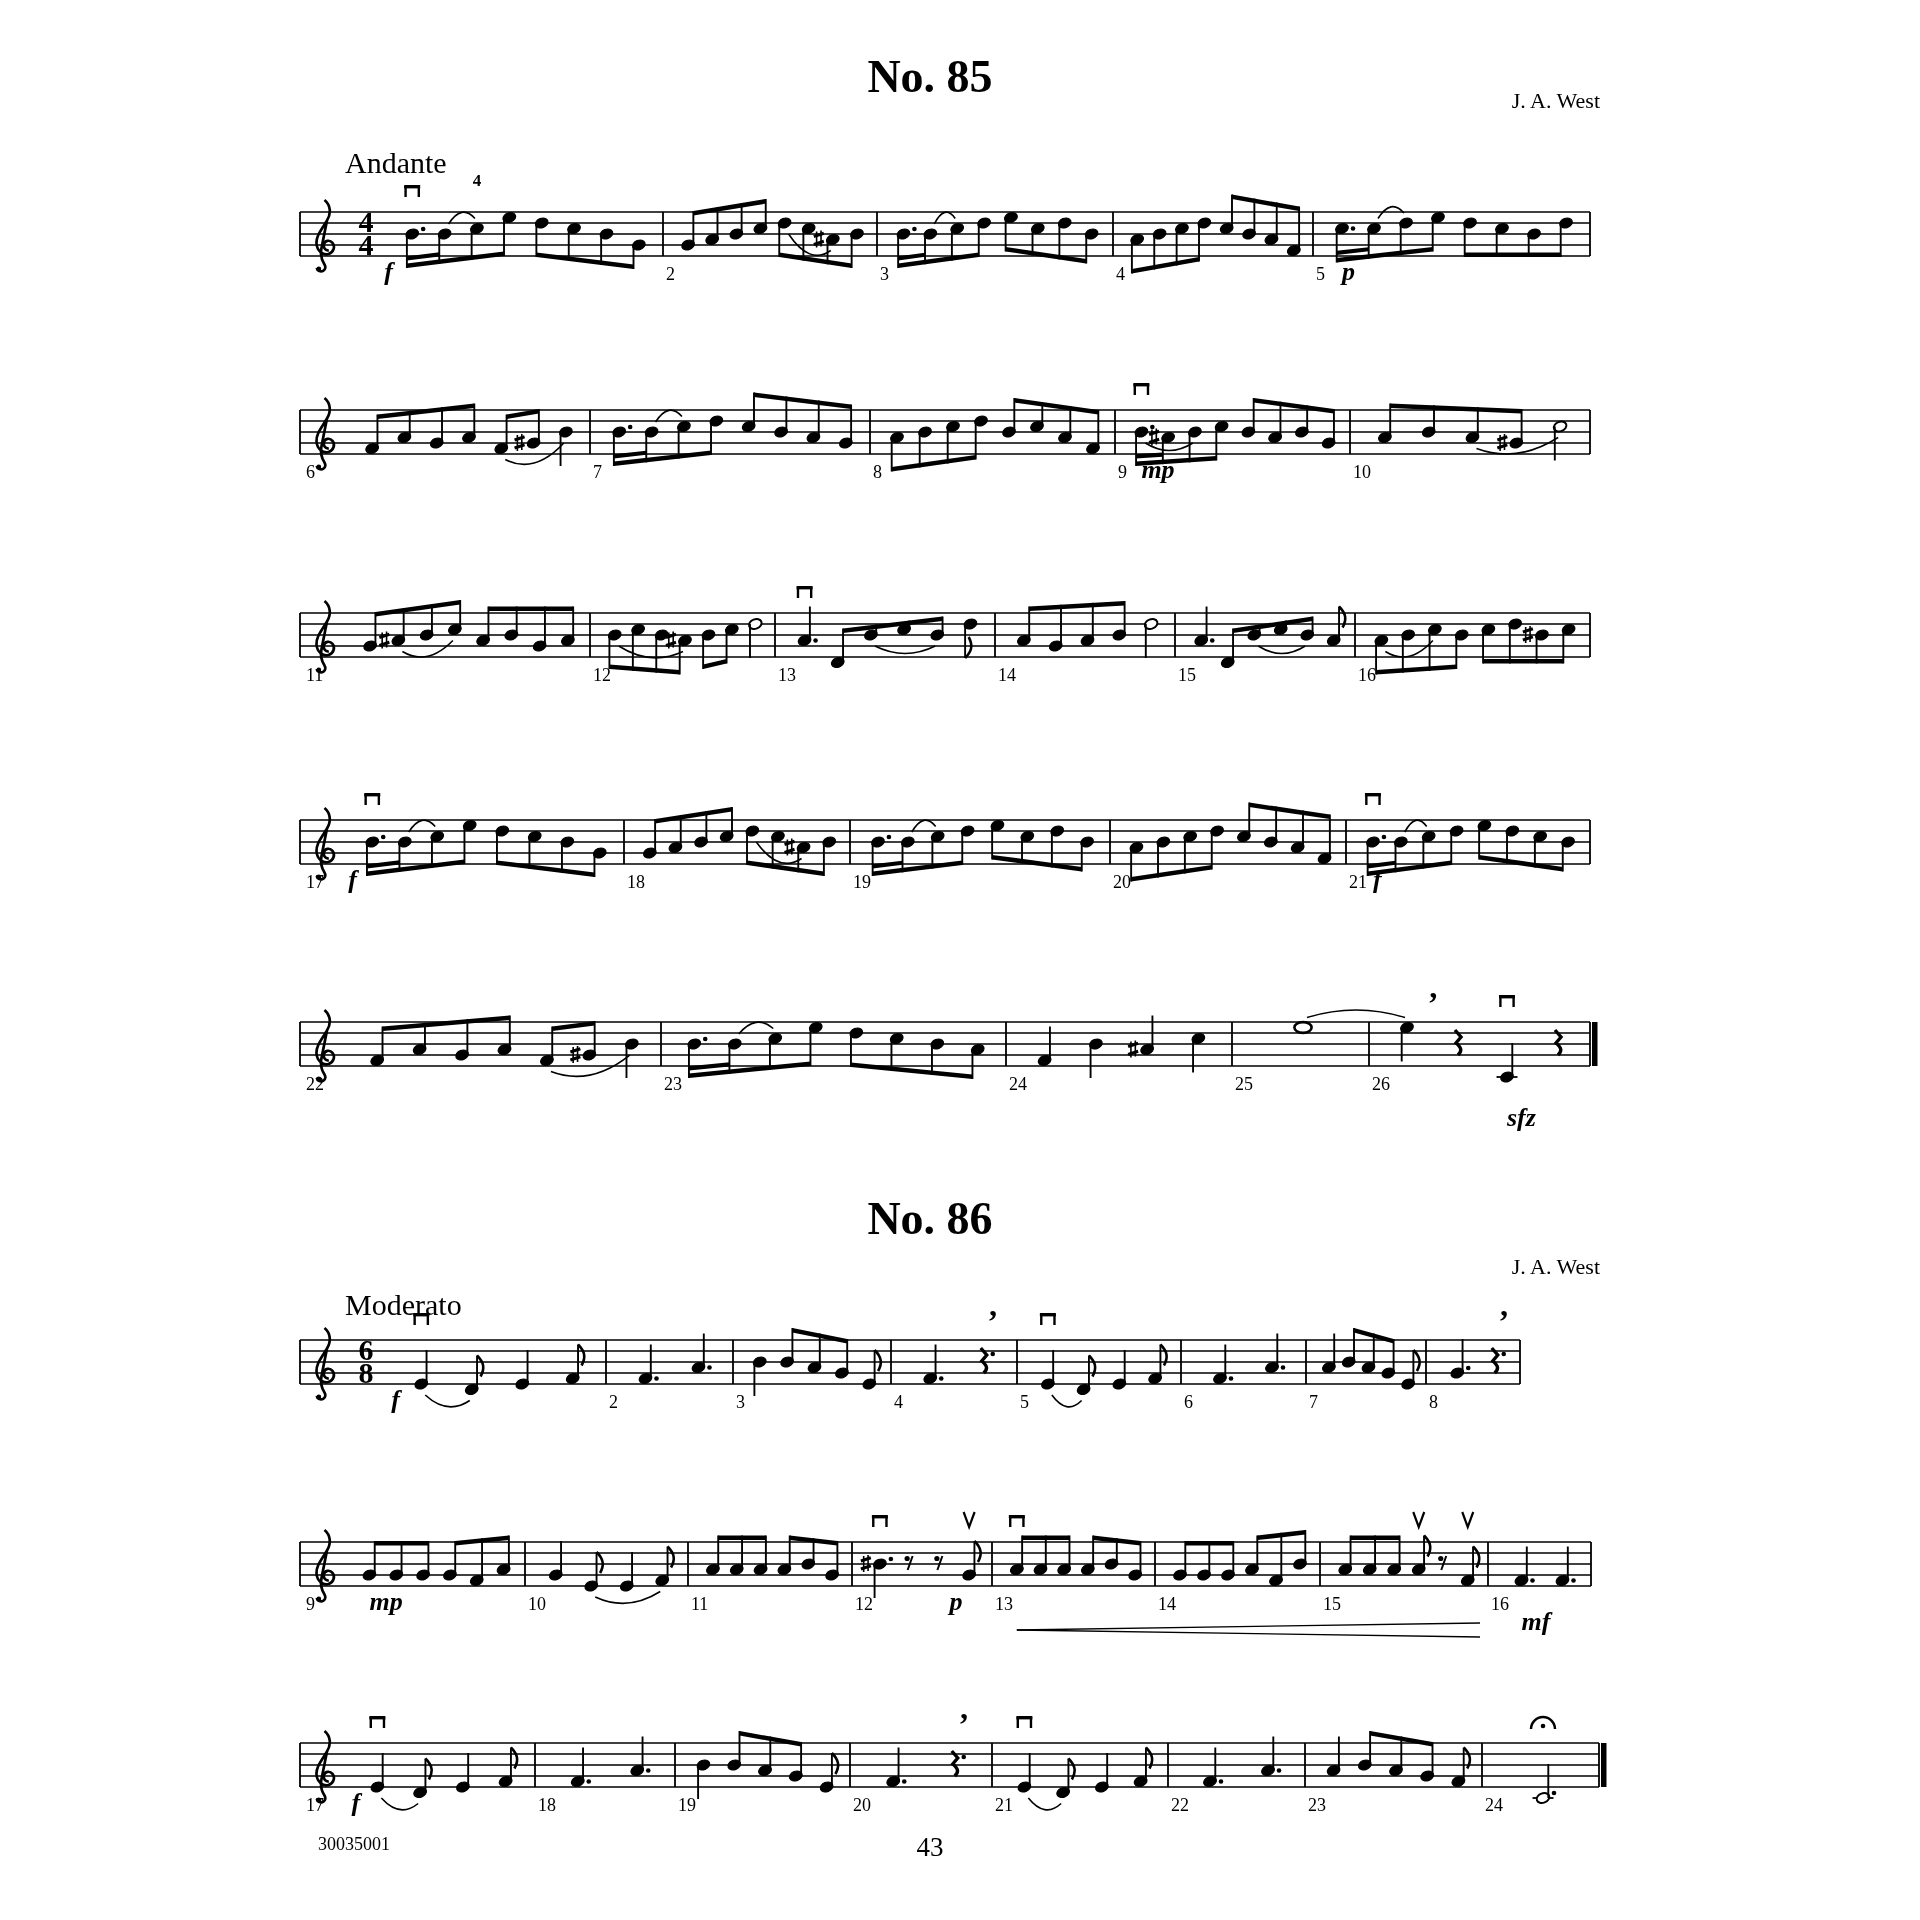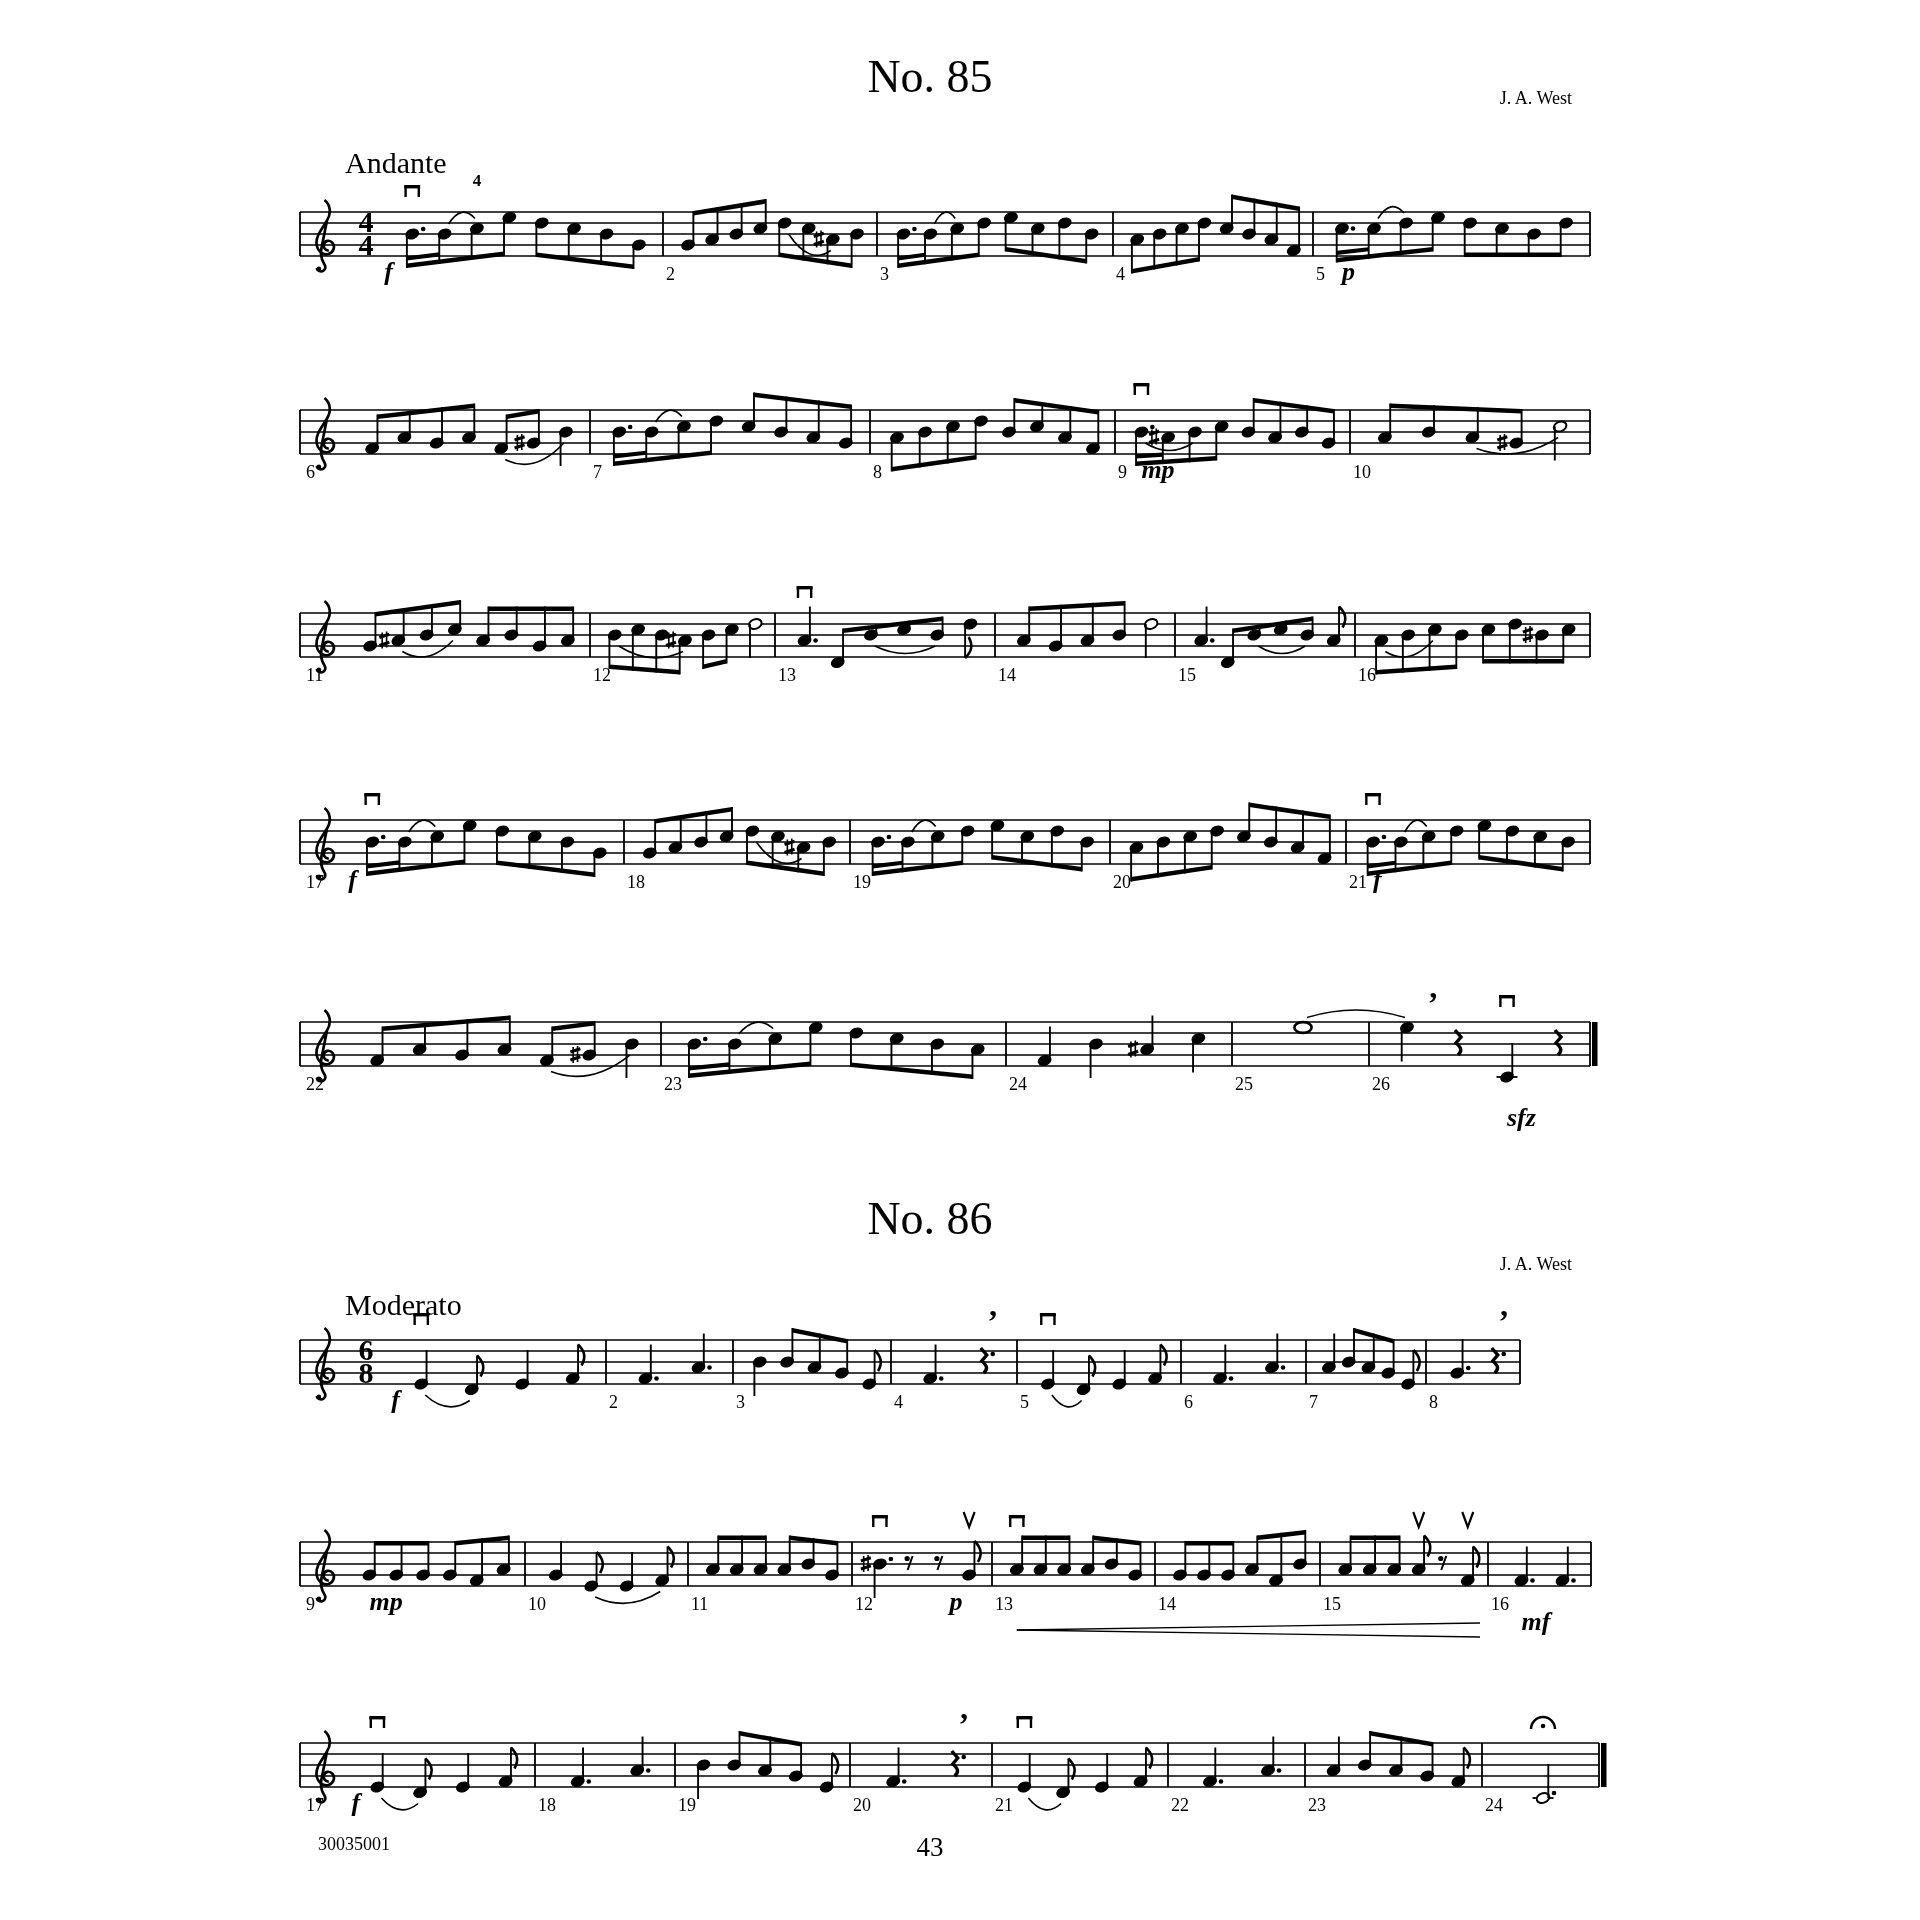--- a/index.html
+++ b/index.html
@@ -1,20 +1,20 @@
 <!DOCTYPE html>
 <html><head>
 <meta charset="utf-8">
 <style>
   html,body{margin:0;padding:0;background:#e8e8e8;}
   .page{position:relative;width:1920px;height:1920px;background:#ffffff;
         font-family:"Liberation Serif",serif;color:#000;overflow:hidden;}
   .title{position:absolute;left:260px;width:1340px;text-align:center;
-         font-size:46px;font-weight:normal;}
-  .composer{position:absolute;left:1060px;width:512px;text-align:right;font-size:18px;}
+         font-size:46px;font-weight:bold;}
+  .composer{position:absolute;left:1088px;width:512px;text-align:right;font-size:22px;}
   .tempo{position:absolute;left:345px;font-size:30px;font-weight:normal;}
   .footer-left{position:absolute;left:318px;top:1834px;font-size:18px;}
   .footer-page{position:absolute;left:260px;top:1832px;width:1340px;text-align:center;
                font-size:27px;font-weight:normal;}
   svg text{font-family:"Liberation Serif",serif;}
 </style>
 </head>
 <body>
 
 <div class="page">

